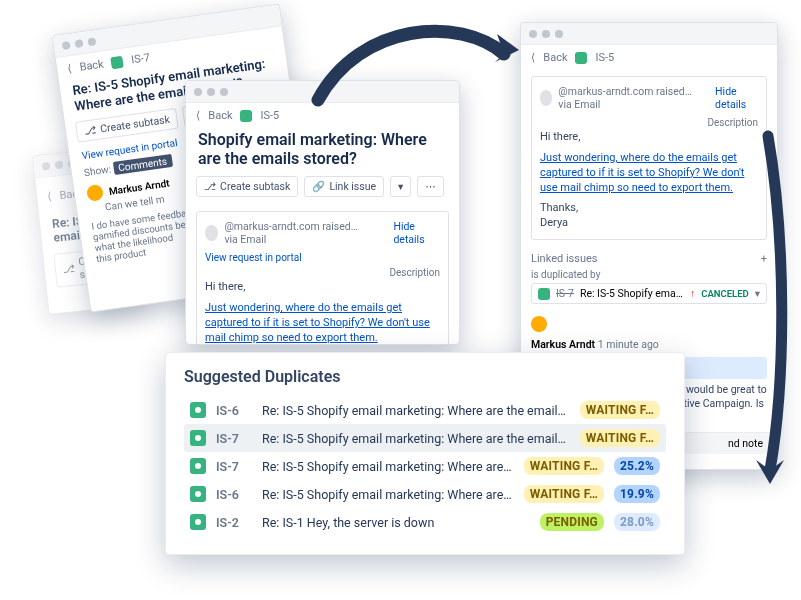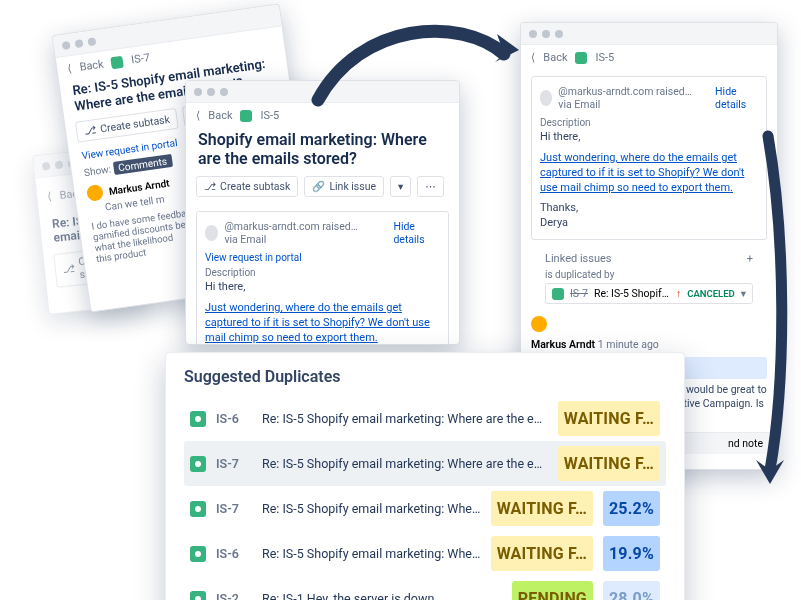--- a/index.html
+++ b/index.html
@@ -16,45 +16,45 @@
   .dot{width:8px;height:8px;border-radius:50%;background:#c1c7d0;}
   .hdr{display:flex;align-items:center;gap:8px;padding:6px 10px;font-size:11px;color:#6b778c;}
   .chip{width:12px;height:12px;border-radius:3px;background:#36b37e;display:inline-block;}
   .title{font-size:16px;font-weight:600;color:#172b4d;padding:2px 12px 8px 12px;line-height:1.2;}
   .tools{display:flex;gap:6px;padding:0 10px 8px 10px;}
   .btn{font-size:10.5px;padding:3px 7px;border:1px solid #dfe1e6;border-radius:3px;color:#42526e;background:#fff;display:flex;align-items:center;gap:4px;}
   .card{margin:6px 10px;border:1px solid #dfe1e6;border-radius:3px;padding:8px;font-size:11px;color:#172b4d;}
   .raised{display:flex;align-items:center;gap:20px;font-size:10.5px;color:#6b778c;justify-content:space-between;margin-bottom:6px;}
   .avatar{width:16px;height:16px;border-radius:50%;background:#dfe1e6;display:inline-block;}
   .link{color:#0052cc;}
-  .lbl{color:#6b778c;font-size:10px;margin:4px 0 2px 0;}
+  .lbl{color:#6b778c;font-size:10px;margin:4px 0 2px 0;text-align:right;}
   .body{font-size:11px;color:#344563;line-height:1.35;}
   .blue{color:#0052cc;text-decoration:underline;}
   
-  .li-sec{padding:6px 24px;font-size:11px;}
+  .li-sec{padding:6px 10px;font-size:11px;}
   .li-hdr{display:flex;justify-content:space-between;color:#6b778c;margin-bottom:4px;}
   .li-row{display:flex;align-items:center;gap:6px;border:1px solid #dfe1e6;border-radius:3px;padding:3px 6px;font-size:10.5px;}
   .up{color:#de350b;font-weight:700;}
   .cancel{color:#00875a;font-weight:600;font-size:9.5px;}
   .comment{display:flex;gap:6px;padding:6px 10px;font-size:10.5px;flex-direction:column;}
   .note{background:#deebff;color:#172b4d;font-size:10.5px;padding:4px 6px;border-radius:3px;margin:0 10px 4px 28px;display:flex;gap:6px;align-items:center;}
   .ctext{padding:0 10px 6px 28px;font-size:10.5px;color:#344563;line-height:1.35;}
   
   .rot1{transform:rotate(-8deg);}
   .rot2{transform:rotate(-6deg);}
   
   .panel{position:absolute;background:#fff;border:1px solid #ebecf0;border-radius:4px;box-shadow:0 10px 30px rgba(9,30,66,.25);padding:14px 18px 18px 18px;}
   .panel h3{font-size:16px;font-weight:600;color:#344563;margin-bottom:10px;}
   .srow{display:flex;align-items:center;gap:10px;padding:5px 6px;border-radius:3px;font-size:12.5px;}
   .srow.sel{background:#eef1f4;}
   .sq{width:16px;height:16px;border-radius:3px;background:#36b37e;display:flex;align-items:center;justify-content:center;}
   .sq svg{width:10px;height:10px;fill:#fff;}
   .sid{color:#6b778c;font-weight:600;width:36px;}
   .stitle{flex:1;color:#253858;white-space:nowrap;overflow:hidden;text-overflow:ellipsis;}
-  .badge{font-size:16px;font-weight:700;letter-spacing:.2px;padding:8px 6px;border-radius:3px;}
+  .badge{font-size:12px;font-weight:700;letter-spacing:.2px;padding:2px 6px;border-radius:8px;}
   .b-wait{background:#fff0b3;color:#7a5d00;}
   .b-pend{background:#bef264;color:#7a5d00;}
   .pct{background:#b3d4ff;color:#0747a6;font-weight:700;}
   .pct.fade{background:#deebff;color:#7a9cc6;}
   
   .arrow-svg{position:absolute;pointer-events:none;}
   .hidden-back{opacity:0.6;}
 </style>
 </head>
 <body>

